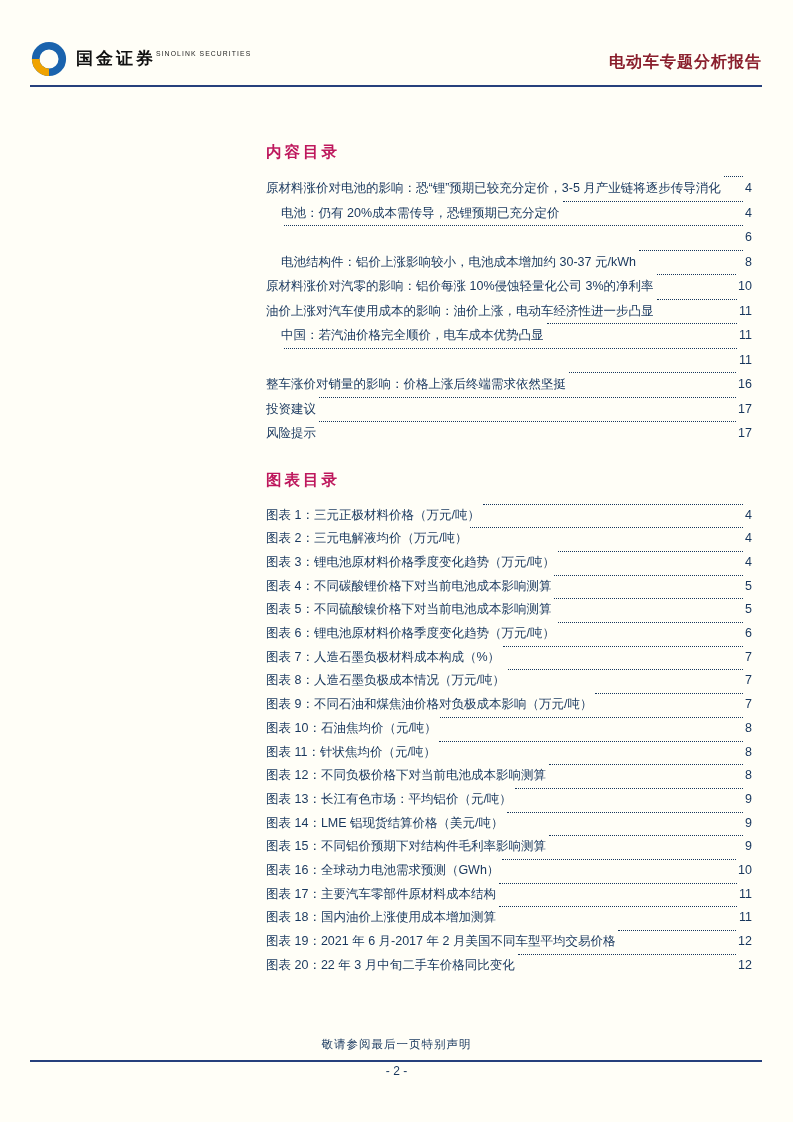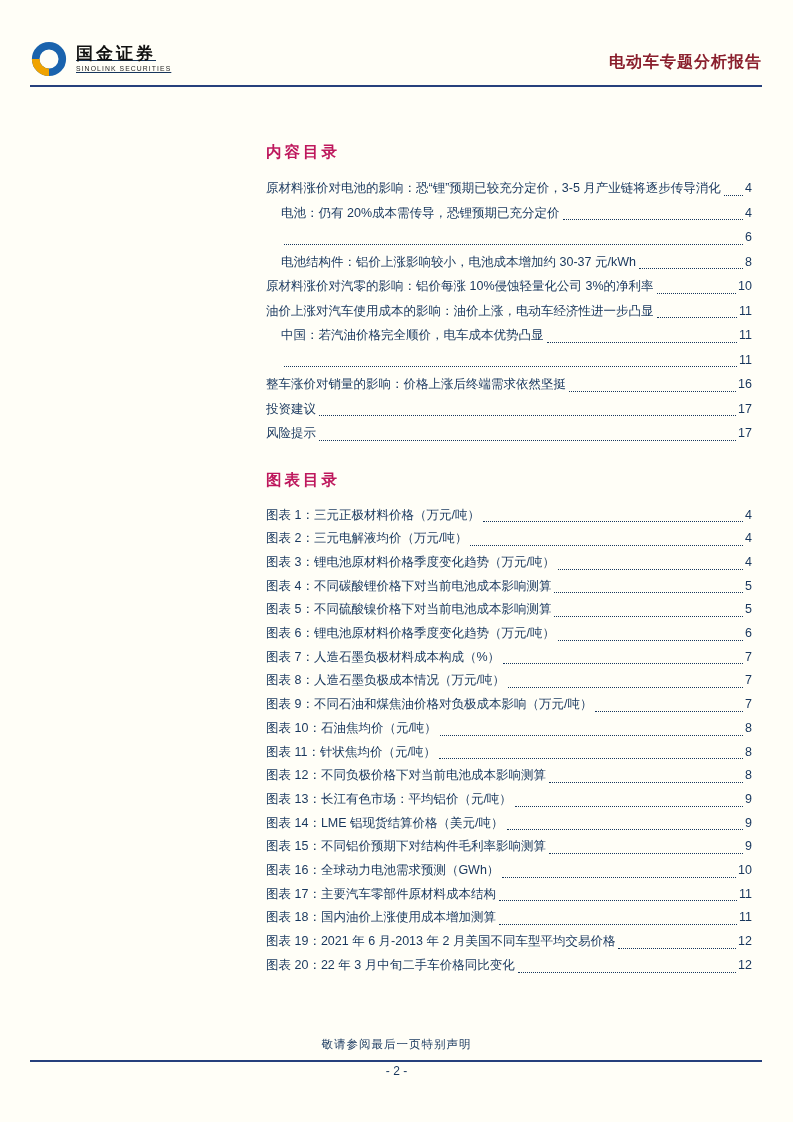--- a/index.html
+++ b/index.html
@@ -11,33 +11,33 @@
     color:#17365d;
   }
   
   .header {
     position:absolute; left:30px; right:31px; top:40px;
     display:flex; justify-content:space-between; align-items:flex-end;
     padding-bottom:7px; border-bottom:2px solid #26407c;
   }
   .brand { display:flex; align-items:center; gap:8px; }
   .brand-mark { width:38px; height:38px; flex:0 0 auto; }
-  .brand-text { display:flex; flex-direction:column; justify-content:space-between;text-decoration:underline; }
+  .brand-text { display:flex; flex-direction:row; justify-content:space-between; }
   .brand-cn { font-size:17px; font-weight:bold; color:#111; letter-spacing:3px; line-height:20px; }
   .brand-en { font-size:6.8px; color:#222; letter-spacing:1.1px; line-height:10px; }
   .report-tag { color:#8a1f2d; font-weight:bold; font-size:16px; padding-bottom:5px; letter-spacing:1px; }
   
   .content { position:absolute; left:266px; top:142px; width:486px; }
   .section-heading {
     font-size:15.5px; font-weight:bold; color:#be185d; letter-spacing:3px;
     margin:0 0 13px 0;
   }
   .toc-list, .figures-list { width:100%; }
   .toc-row {
-    display:flex; align-items:flex-end;
+    display:flex; align-items:flex-start;
     font-size:12.5px; line-height:24.5px;
   }
   .figures-list .toc-row { line-height:23.7px; }
   .toc-row.indent { padding-left:15px; }
   .toc-label { max-width:100%; }
   .toc-dots {
     flex:1 1 auto; min-width:14px;
     border-bottom:1.6px dotted #17365d;
     margin:0 2px 5px 3px;
   }
@@ -214,21 +214,21 @@
             <span class="toc-label">图表 17：主要汽车零部件原材料成本结构</span>
             <span class="toc-dots"></span>
             <span class="toc-page">11</span>
           </div>
           <div class="toc-row">
             <span class="toc-label">图表 18：国内油价上涨使用成本增加测算</span>
             <span class="toc-dots"></span>
             <span class="toc-page">11</span>
           </div>
           <div class="toc-row">
-            <span class="toc-label">图表 19：2021 年 6 月-2013 年 2 月美国不同车型平均交易价格</span>
+            <span class="toc-label">图表 19：2021 年 6 月-2017 年 2 月美国不同车型平均交易价格</span>
             <span class="toc-dots"></span>
             <span class="toc-page">12</span>
           </div>
           <div class="toc-row">
             <span class="toc-label">图表 20：22 年 3 月中旬二手车价格同比变化</span>
             <span class="toc-dots"></span>
             <span class="toc-page">12</span>
           </div>
         </div>
     </div>

